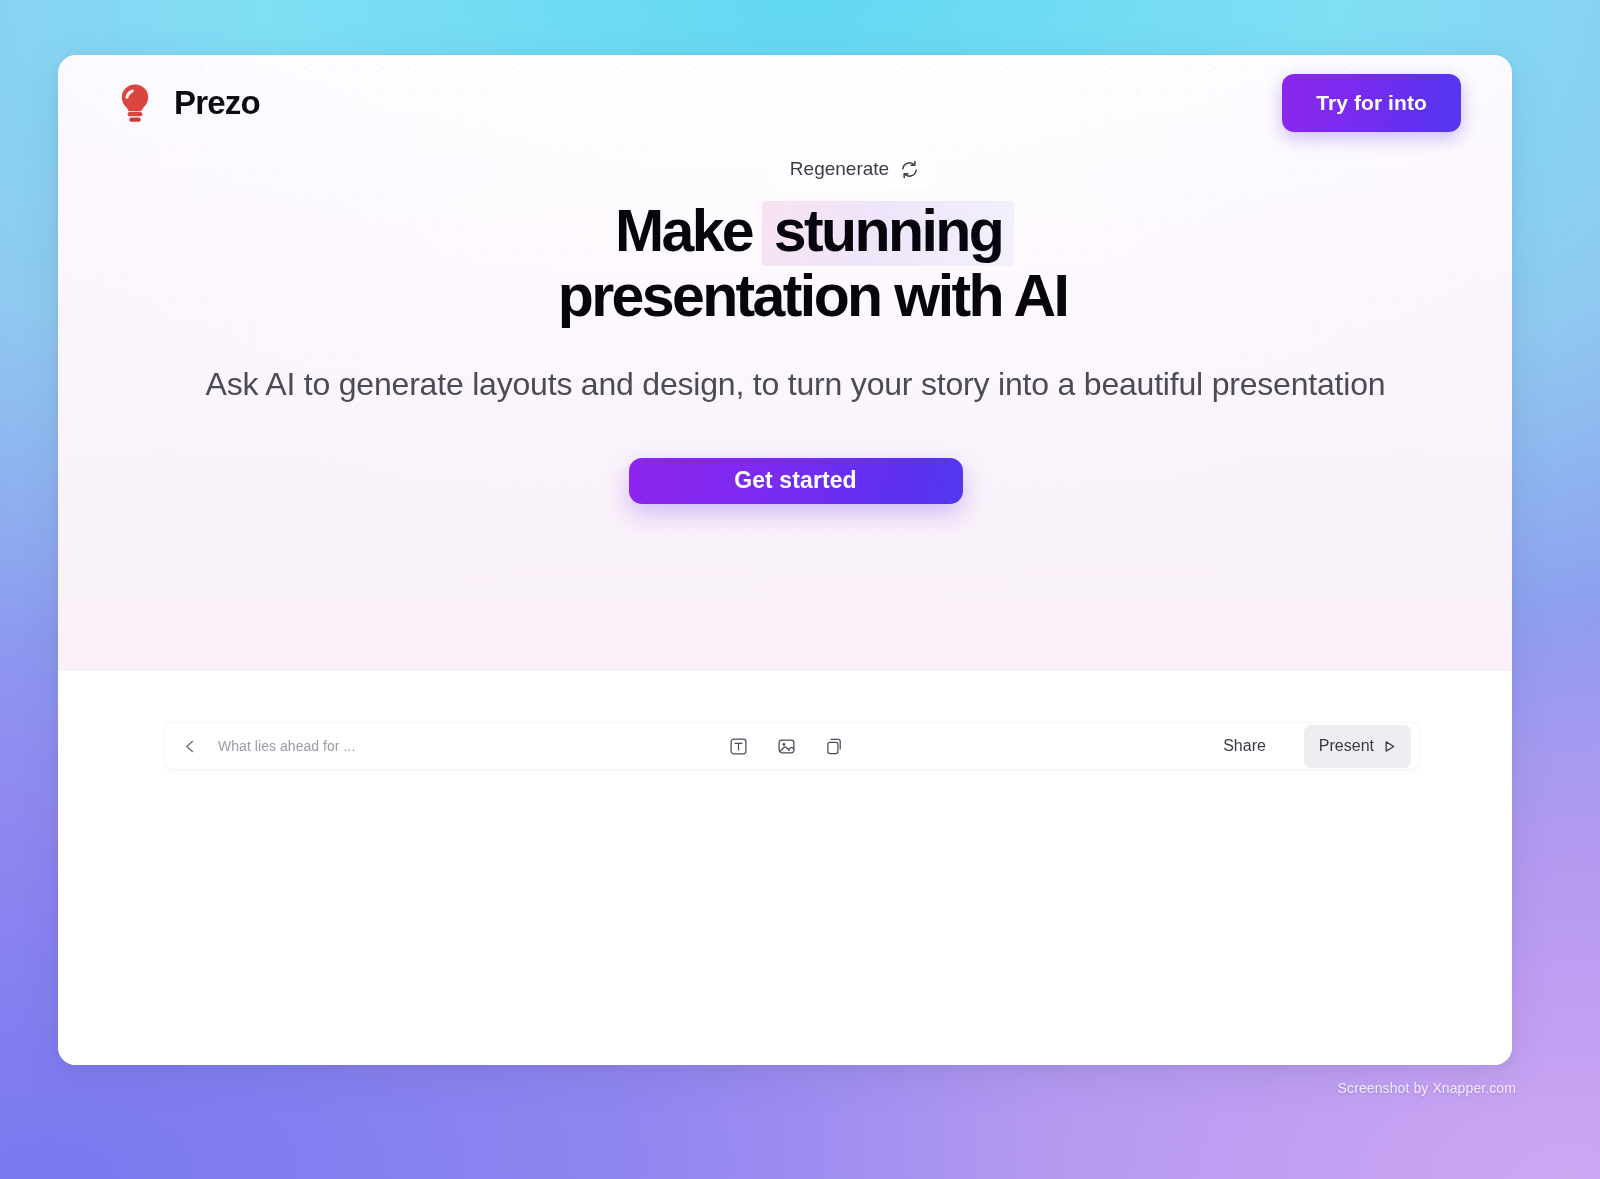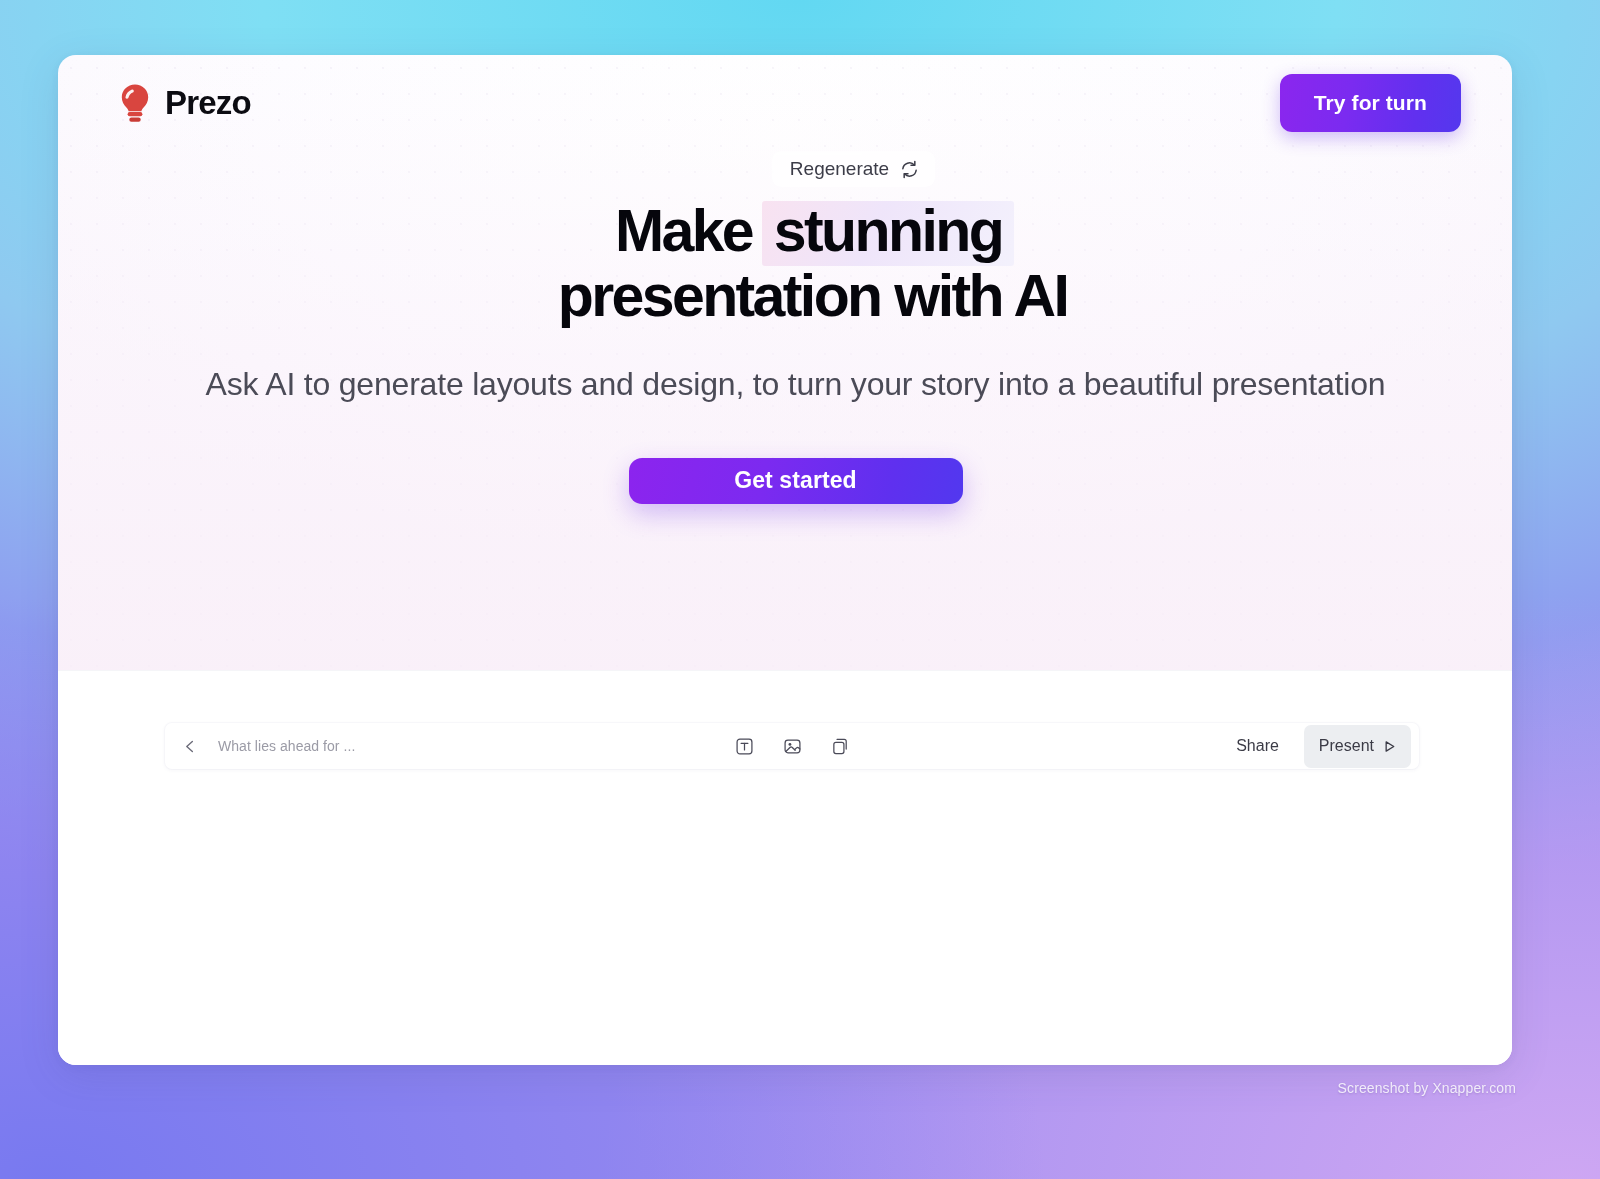--- a/index.html
+++ b/index.html
@@ -57,21 +57,21 @@
     position: absolute;
     left: 0; top: 0; right: 0;
     height: 96px;
     display: flex;
     align-items: center;
     justify-content: space-between;
     padding: 0 10px 0 60px;
     z-index: 5;
   }
 
-  #brand { display: flex; align-items: center; gap: 13px; justify-content: center; }
+  #brand { display: flex; align-items: center; gap: 22px; justify-content: center; }
 
   #brand-logo-icon { width: 34px; height: 40px; display: block; }
 
   #brand-name {
     font-size: 33px;
     font-weight: 700;
     letter-spacing: -0.8px;
     color: #0c0c12;
   }
 
@@ -210,21 +210,21 @@
     display: flex; align-items: center; justify-content: center;
     border-radius: 5px;
     cursor: pointer;
   }
   .tool-icon-button svg { width: 19px; height: 19px; display: block; }
 
   #toolbar-right {
     flex: 0 0 auto;
     display: flex;
     align-items: center;
-    gap: 19px;
+    gap: 32px;
     padding-right: 8px;
   }
 
   #share-button {
     font-size: 16px;
     color: #3b3b46;
     cursor: pointer;
     padding: 5px 6px;
   }
 
@@ -268,21 +268,21 @@
     <div id="brand">
       <svg id="brand-logo-icon" viewBox="0 0 34 40">
         <path d="M17 1.5C9.6 1.5 3.8 7.1 3.8 14.2c0 4.3 2 7.6 4.4 10.1 1.3 1.4 2.1 2.6 2.4 3.9h12.8c.3-1.3 1.1-2.5 2.4-3.9 2.4-2.5 4.4-5.8 4.4-10.1C30.2 7.1 24.4 1.5 17 1.5z" fill="#d9453f"></path>
         <path d="M13.5 6.8c-3.1 1.3-5.3 3.9-6 7.1-.2.9.4 1.7 1.3 1.8.8.1 1.5-.4 1.7-1.2.5-2.3 2.1-4.2 4.3-5.1.8-.3 1.2-1.2.9-2-.3-.8-1.3-1.1-2.2-.6z" fill="#ffffff" opacity="0.92"></path>
         <rect x="9.6" y="29.1" width="14.8" height="4.2" rx="2.1" fill="#d9453f"></rect>
         <rect x="11.3" y="34.6" width="11.4" height="4.1" rx="2.05" fill="#c93c36"></rect>
       </svg>
       <span id="brand-name">Prezo</span>
     </div>
 
-    <button id="try-free-button">Try for turn</button>
+    <button id="try-free-button">Try for into</button>
   </div>
 
   <div id="hero">
 
     <div id="regenerate-chip">
       <span>Regenerate</span>
       <svg id="regenerate-icon" viewBox="0 0 20 20" fill="none" stroke="#3c3c48" stroke-width="1.6" stroke-linecap="round" stroke-linejoin="round">
         <path d="M3 9.2A7 7 0 0 1 15.2 5.4"></path>
         <polyline points="15.6,1.6 15.6,5.6 11.6,5.6"></polyline>
         <path d="M17 10.8A7 7 0 0 1 4.8 14.6"></path>

